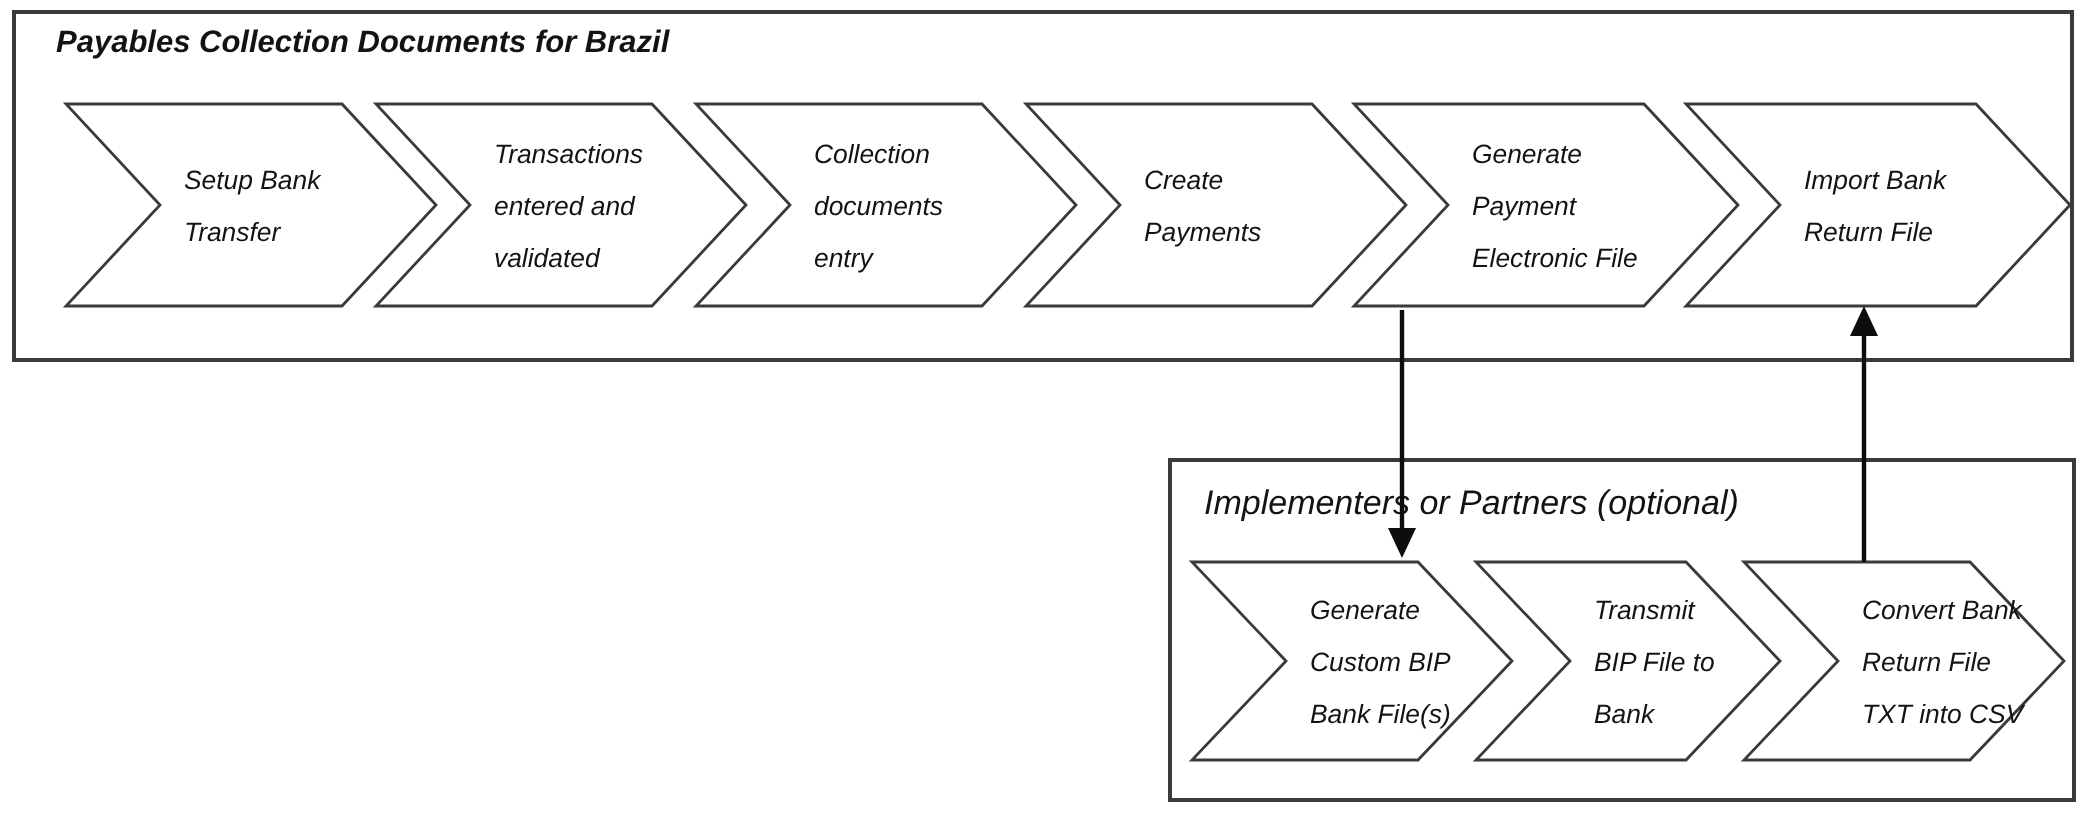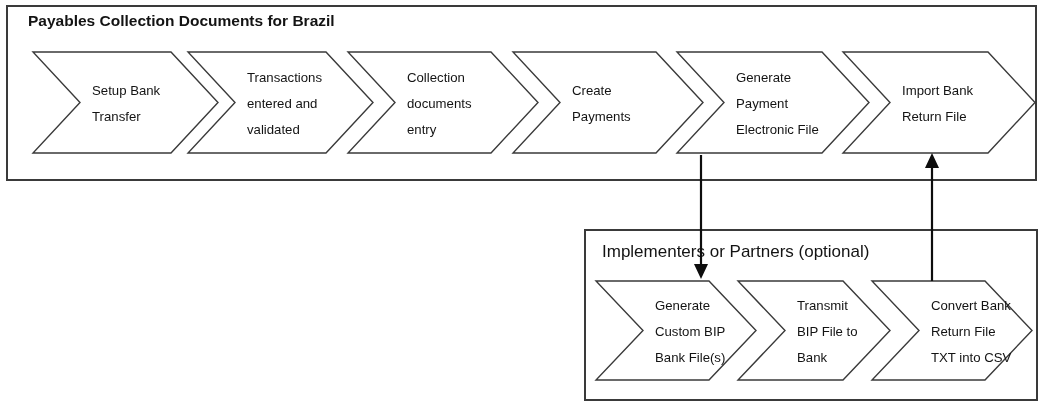--- a/index.html
+++ b/index.html
@@ -10,20 +10,21 @@
   body {
     width: 1050px;
     height: 415px;
     font-family: "Liberation Sans", sans-serif;
     overflow: hidden;
   }
   #diagram-root {
     position: relative;
     width: 858px;
     height: 415px;
+    font-style: italic;
   }
   svg#flow-svg {
     position: absolute;
     top: 0;
     left: 0;
     width: 1050px;
     height: 415px;
     display: block;
   }
   .group-frame {

